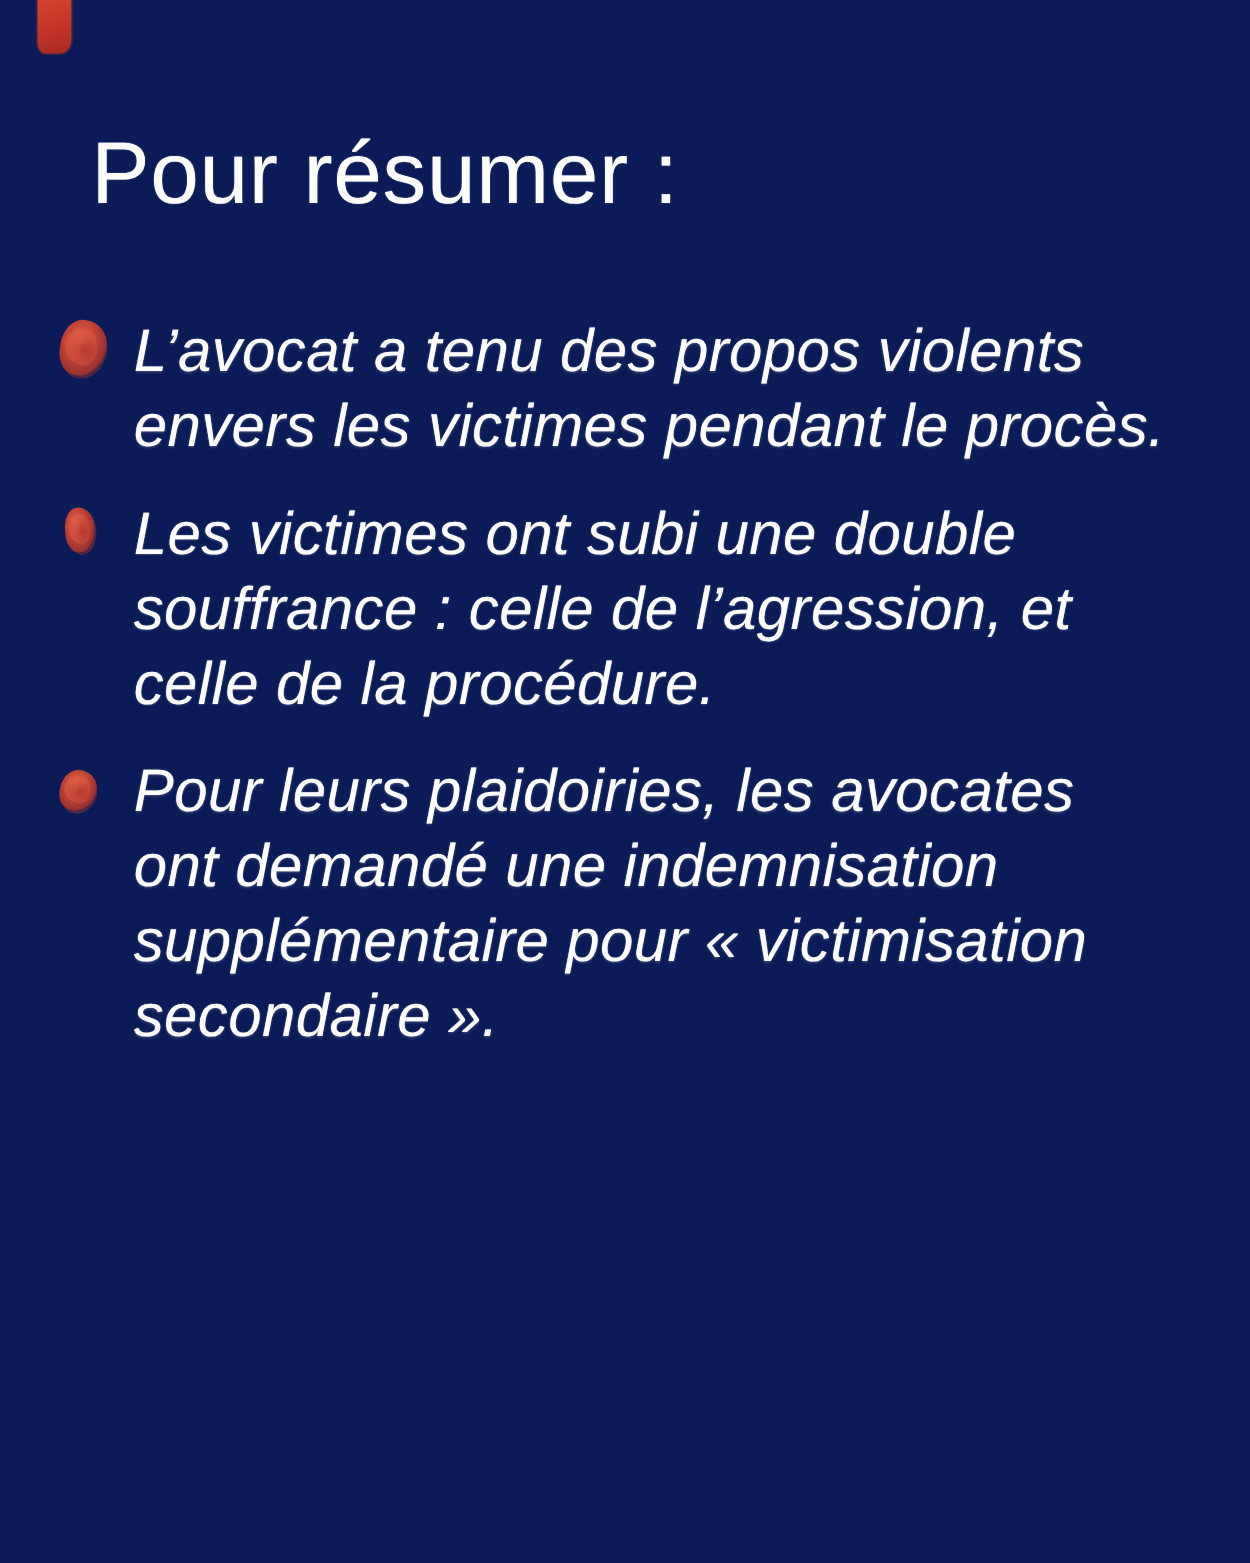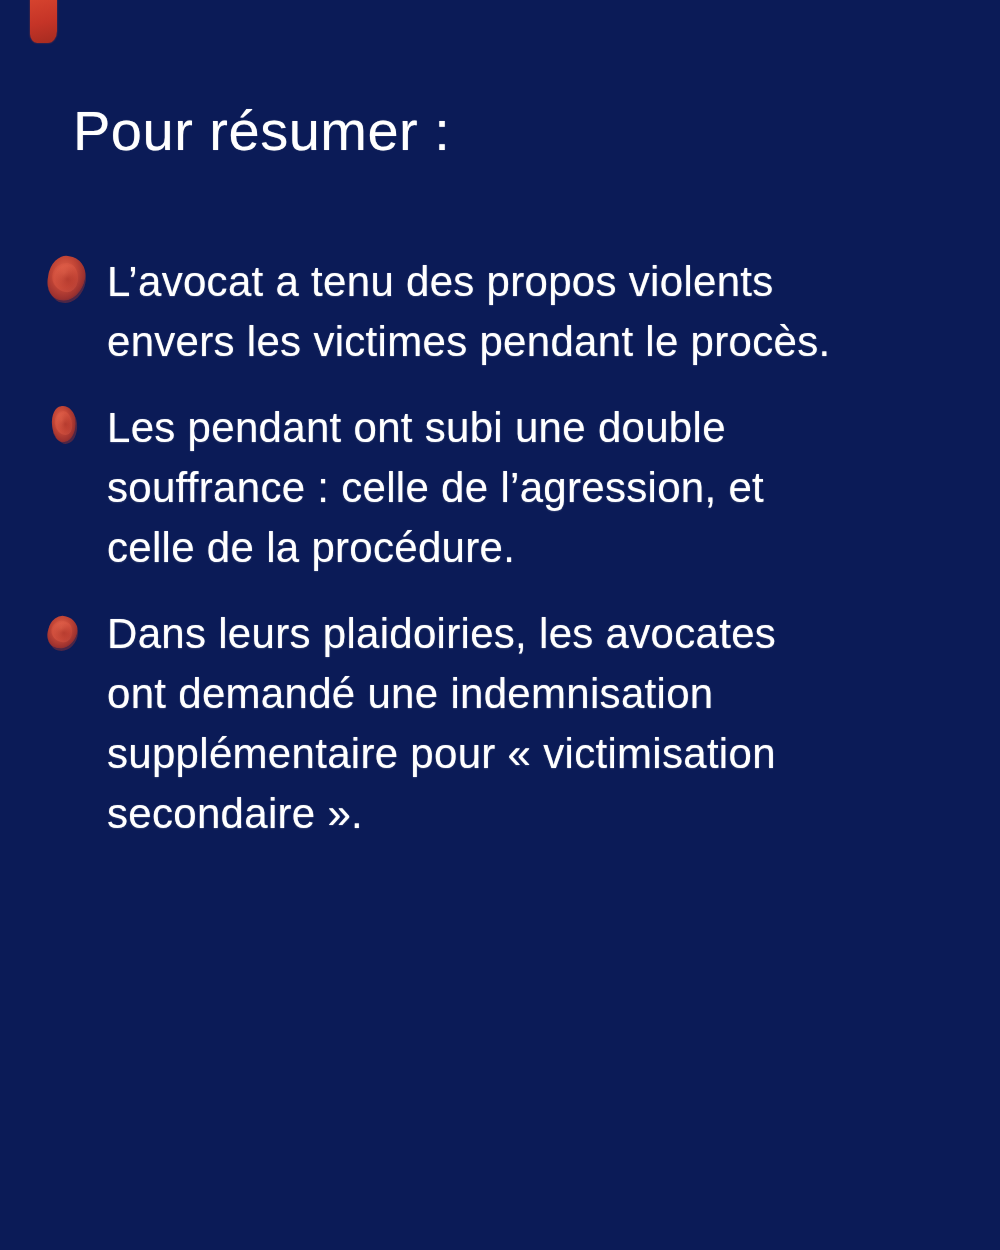--- a/index.html
+++ b/index.html
@@ -25,21 +25,21 @@
     height: 47px;
     background: linear-gradient(165deg, #d8452f 0%, #c53427 55%, #a52b20 100%);
     border-radius: 2px 2px 9px 7px / 2px 2px 12px 9px;
     box-shadow: 0 0 2px rgba(216, 69, 47, 0.55);
   }
   .title {
     position: absolute;
     top: 100px;
     left: 73px;
     margin: 0;
-    font-size: 56px;
+    font-size: 70px;
     font-weight: 400;
     letter-spacing: 0.5px;
     line-height: 1.1;
     white-space: nowrap;
     text-shadow: 0 0 1px rgba(255,255,255,0.55);
   }
   .bullets {
     position: absolute;
     top: 252px;
     left: 40px;
@@ -74,24 +74,25 @@
     inset: 15% 18% 20% 12%;
     background: radial-gradient(ellipse at 60% 55%, rgba(150,30,25,0.45) 0%, rgba(232,96,74,0.35) 60%, transparent 100%);
     border-radius: 55% 45% 40% 60% / 48% 58% 42% 52%;
   }
   li:nth-child(1) .blob { width: 37px; height: 45px; margin: 4px 0 0 8px; transform: rotate(8deg); }
   li:nth-child(2) .blob { width: 24px; height: 36px; margin: 8px 0 0 12px; transform: rotate(-6deg); }
   li:nth-child(3) .blob { width: 29px; height: 33px; margin: 12px 0 0 8px; transform: rotate(14deg); }
   li:nth-child(4) .blob { width: 22px; height: 30px; margin: 12px 0 0 12px; transform: rotate(-10deg); }
   .bullet-text {
     white-space: pre-line;
-    font-size: 42px;
+    font-size: 48px;
     line-height: 60px;
     letter-spacing: 0.3px;
     text-shadow: 0 0 1px rgba(255,255,255,0.5), 0 1px 2px rgba(255,255,255,0.12);
+    font-style: italic;
   }
 </style>
 </head>
 <body>
 
 <div class="slide">
 
   <div class="corner-mark"></div>
 
   <h1 class="title">Pour résumer :</h1>
@@ -101,28 +102,28 @@
       <span class="marker-col">
           <span class="blob"></span>
         </span>
       <span class="bullet-text">L’avocat a tenu des propos violents
 envers les victimes pendant le procès.</span>
     </li>
     <li>
       <span class="marker-col">
           <span class="blob"></span>
         </span>
-      <span class="bullet-text">Les pendant ont subi une double
+      <span class="bullet-text">Les victimes ont subi une double
 souffrance : celle de l’agression, et
 celle de la procédure.</span>
     </li>
     <li>
       <span class="marker-col">
           <span class="blob"></span>
         </span>
-      <span class="bullet-text">Dans leurs plaidoiries, les avocates
+      <span class="bullet-text">Pour leurs plaidoiries, les avocates
 ont demandé une indemnisation
 supplémentaire pour « victimisation
 secondaire ».</span>
     </li>
   </ul>
 
 </div>
 
 </body></html>

